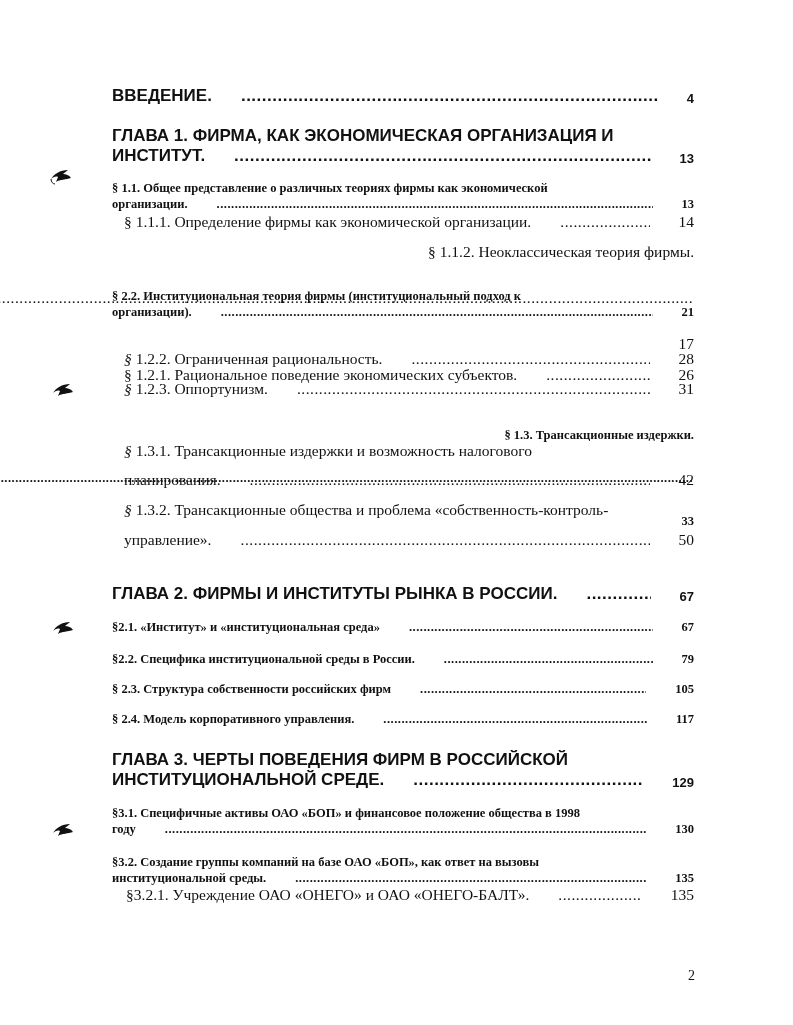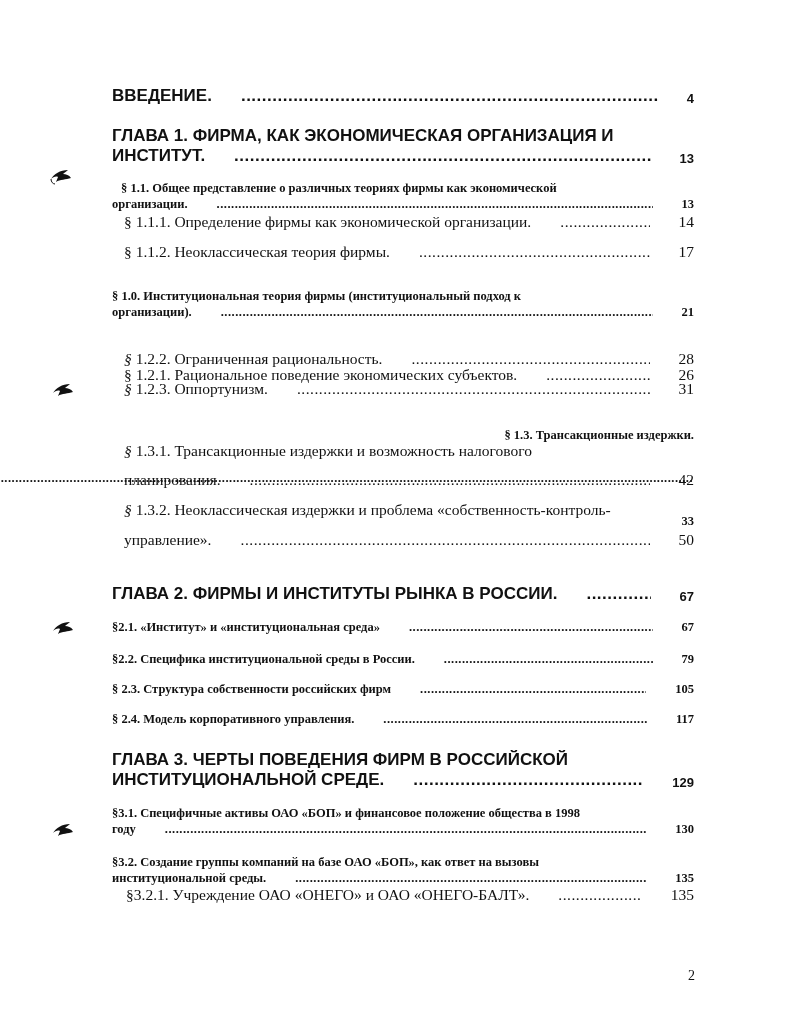--- a/index.html
+++ b/index.html
@@ -32,38 +32,38 @@
     <span class="pg chap-small-pg">4</span>
   </div>
 
   <div class="line1 chap" style="top:126px;">ГЛАВА 1. ФИРМА, КАК ЭКОНОМИЧЕСКАЯ ОРГАНИЗАЦИЯ И</div>
   <div class="entry chap" style="top:146px;justify-content:center;">
     <span class="title">ИНСТИТУТ.</span>
     <span class="dots"></span>
     <span class="pg chap-small-pg">13</span>
   </div>
 
-  <div class="line1 sec" style="top:181px;margin-left:9px;">§ 1.1. Общее представление о различных теориях фирмы как экономической</div>
+  <div class="line1 sec" style="top:181px;">§ 1.1. Общее представление о различных теориях фирмы как экономической</div>
   <div class="entry sec" style="top:197px;">
     <span class="title">организации.</span>
     <span class="dots"></span>
     <span class="pg">13</span>
   </div>
   <div class="entry sub" style="top:213px; left:124px; width:570px;">
     <span class="title">§ 1.1.1. Определение фирмы как экономической организации.</span>
     <span class="dots"></span>
     <span class="pg">14</span>
   </div>
-  <div class="entry sub" style="top:243px; left:124px; width:570px;">
+  <div class="entry sub" style="top:243px; left:124px; width:570px;flex-direction:column;">
     <span class="title">§ 1.1.2. Неоклассическая теория фирмы.</span>
     <span class="dots"></span>
     <span class="pg">17</span>
   </div>
 
-  <div class="line1 sec" style="top:289px;">§ 1.0. Институциональная теория фирмы (институциональный подход к</div>
+  <div class="line1 sec" style="top:289px;">§ 2.2. Институциональная теория фирмы (институциональный подход к</div>
   <div class="entry sec" style="top:305px;">
     <span class="title">организации).</span>
     <span class="dots"></span>
     <span class="pg">21</span>
   </div>
   <div class="entry sub" style="top:320px; left:124px; width:570px;margin-top:46px;">
     <span class="title">§ 1.2.1. Рациональное поведение экономических субъектов.</span>
     <span class="dots"></span>
     <span class="pg">26</span>
   </div>
@@ -82,21 +82,21 @@
     <span class="title">§ 1.3. Трансакционные издержки.</span>
     <span class="dots"></span>
     <span class="pg">33</span>
   </div>
   <div class="line1 sub" style="top:442px; left:124px;"><span class="sym" style="font-style:italic;">§</span><span> 1.3.1. Трансакционные издержки и возможность налогового</span></div>
   <div class="entry sub" style="top:471px; left:124px; width:570px;">
     <span class="title">планирования.</span>
     <span class="dots"></span>
     <span class="pg">42</span>
   </div>
-  <div class="line1 sub" style="top:501px; left:124px;"><span class="sym" style="font-style:italic;">§</span><span> 1.3.2. Неоклассическая издержки и проблема «собственность-контроль-</span></div>
+  <div class="line1 sub" style="top:501px; left:124px;"><span class="sym" style="font-style:italic;">§</span><span> 1.3.2. Трансакционные общества и проблема «собственность-контроль-</span></div>
   <div class="entry sub" style="top:531px; left:124px; width:570px;">
     <span class="title">управление».</span>
     <span class="dots"></span>
     <span class="pg">50</span>
   </div>
 
   <div class="entry chap" style="top:584px;">
     <span class="title">ГЛАВА 2. ФИРМЫ И ИНСТИТУТЫ РЫНКА В РОССИИ.</span>
     <span class="dots"></span>
     <span class="pg chap-small-pg">67</span>

